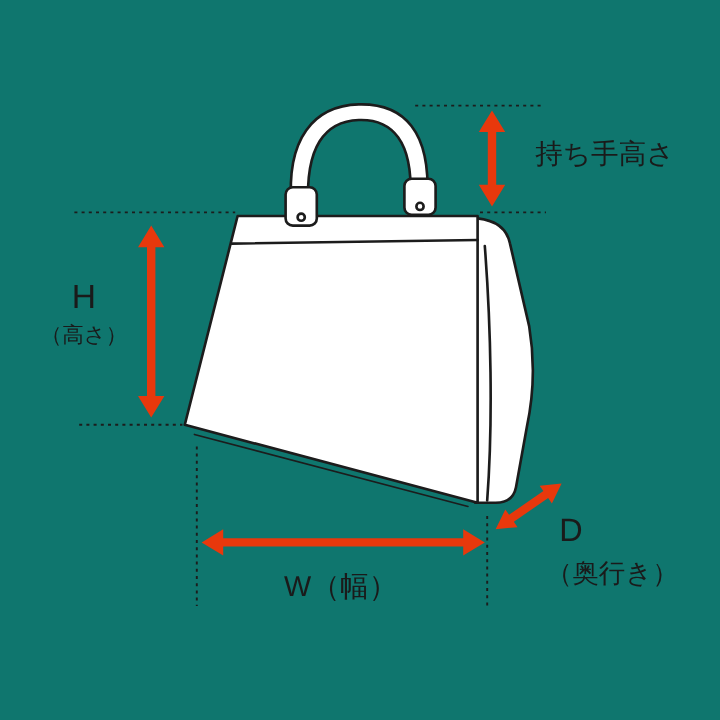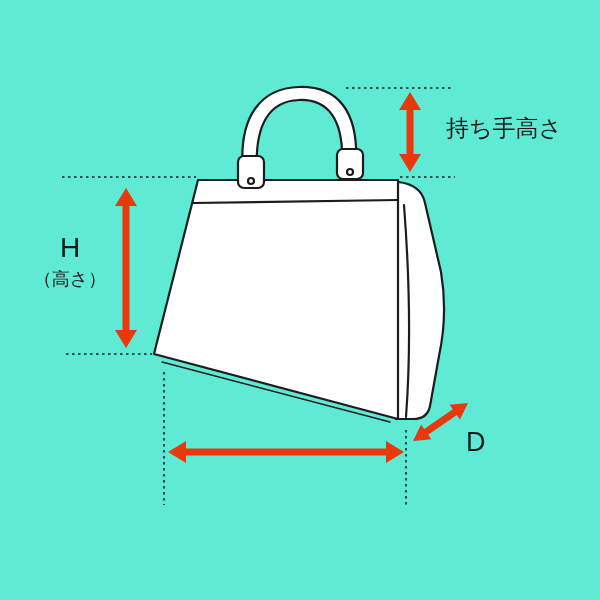--- a/index.html
+++ b/index.html
@@ -5,21 +5,21 @@
   html, body {
     margin: 0;
     padding: 0;
     background: #ffffff;
     font-family: "Liberation Sans", sans-serif;
   }
   .stage {
     position: relative;
     width: 600px;
     height: 600px;
-    background: #5eead4;
+    background: #0f766e;
     overflow: hidden;
   }
   .stage svg {
     position: absolute;
     left: 0;
     top: 0;
   }
   .dim-label {
     position: absolute;
     color: #1a1a1a;
@@ -80,16 +80,18 @@
       <polygon points="168,452 186,441 186,448.5 386,448.5 386,441 404,452 386,463 386,455.5 186,455.5 186,463" fill="#e8380c"></polygon>
       <polygon points="413,441 431.3,439.3 428.2,434.8 456.8,415 459.9,419.5 468,403 449.7,404.7 452.8,409.2 424.2,429 421.1,424.5" fill="#e8380c"></polygon>
     </g>
   </svg>
 
   <div class="dim-label lbl-handle-height">持ち手高さ</div>
 
   <div class="dim-label lbl-h-letter">H</div>
   <div class="dim-label lbl-h-name">（高さ）</div>
 
+  <div class="dim-label lbl-width">W（幅）</div>
 
   <div class="dim-label lbl-d-letter">D</div>
+  <div class="dim-label lbl-d-name">（奥行き）</div>
 
 </div>
 
 </body></html>

